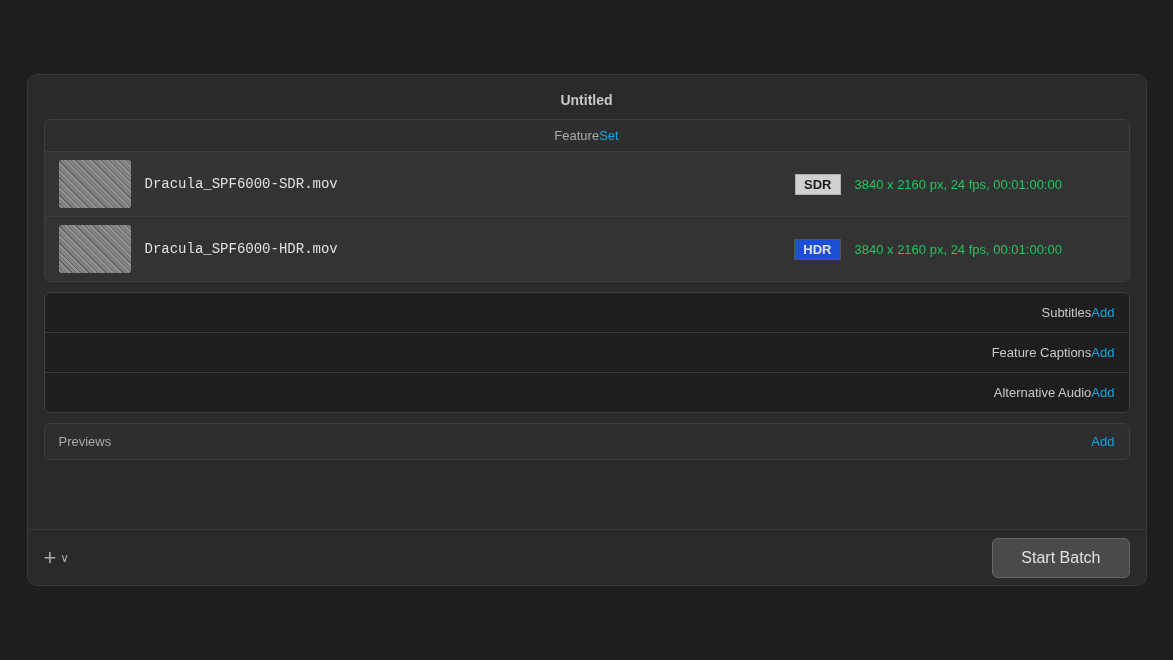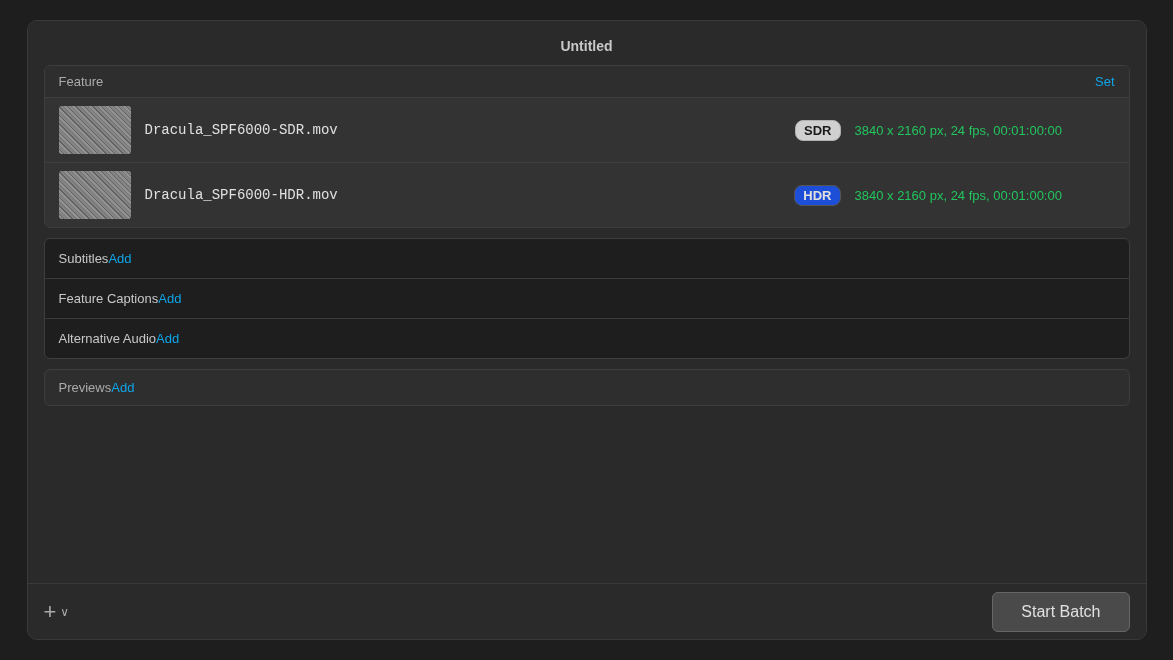--- a/index.html
+++ b/index.html
@@ -11,21 +11,21 @@
       display: flex;
       align-items: center;
       justify-content: center;
       font-family: -apple-system, BlinkMacSystemFont, 'Helvetica Neue', Arial, sans-serif;
     }
 
     .window {
       background: #2a2a2a;
       border-radius: 10px;
       width: 1120px;
-      height: 620px;
+      height: 512px;
       display: flex;
       flex-direction: column;
       overflow: hidden;
       border: 1px solid #3a3a3a;
     }
 
     .title-bar {
       background: #2a2a2a;
       padding: 16px 20px 10px;
       text-align: center;
@@ -47,21 +47,21 @@
     .section {
       border: 1px solid #3e3e3e;
       border-radius: 6px;
       margin-bottom: 10px;
       overflow: hidden;
     }
 
     .section-header {
       display: flex;
       align-items: center;
-      justify-content: space-between;
+      justify-content: center;
       padding: 8px 14px;
       background: #2e2e2e;
       border-bottom: 1px solid #3e3e3e;
     }
 
     .section-header-label {
       color: #aaaaaa;
       font-size: 13px;
       font-weight: 500;
     }
@@ -113,21 +113,21 @@
     }
 
     .video-name {
       flex: 1;
       color: #e0e0e0;
       font-size: 14px;
       font-family: Liberation Mono, monospace;
     }
 
     .badge {
-      border-radius: 8px;
+      border-radius: 0;
       padding: 2px 8px;
       font-size: 13px;
       font-weight: 700;
       flex-shrink: 0;
     }
 
     .badge-sdr {
       background: #d0d0d0;
       color: #1a1a1a;
       border: 1px solid #b0b0b0;
@@ -151,21 +151,21 @@
       border: 1px solid #3e3e3e;
       border-radius: 6px;
       margin-bottom: 10px;
       overflow: hidden;
       background: #1e1e1e;
     }
 
     .sub-row {
       display: flex;
       align-items: center;
-      justify-content: flex-start;
+      justify-content: flex-end;
       padding: 12px 14px;
       border-bottom: 1px solid #3a3a3a;
     }
 
     .sub-row:last-child {
       border-bottom: none;
     }
 
     .sub-row-label {
       color: #c8c8c8;
@@ -177,20 +177,21 @@
       border: 1px solid #3e3e3e;
       border-radius: 6px;
       margin-bottom: 10px;
       overflow: hidden;
       background: #2e2e2e;
     }
 
     .previews-header {
       display: flex;
       align-items: center;
+      justify-content: space-between;
       padding: 10px 14px;
     }
 
     .previews-label {
       color: #aaaaaa;
       font-size: 13px;
       font-weight: 500;
     }
 
     

